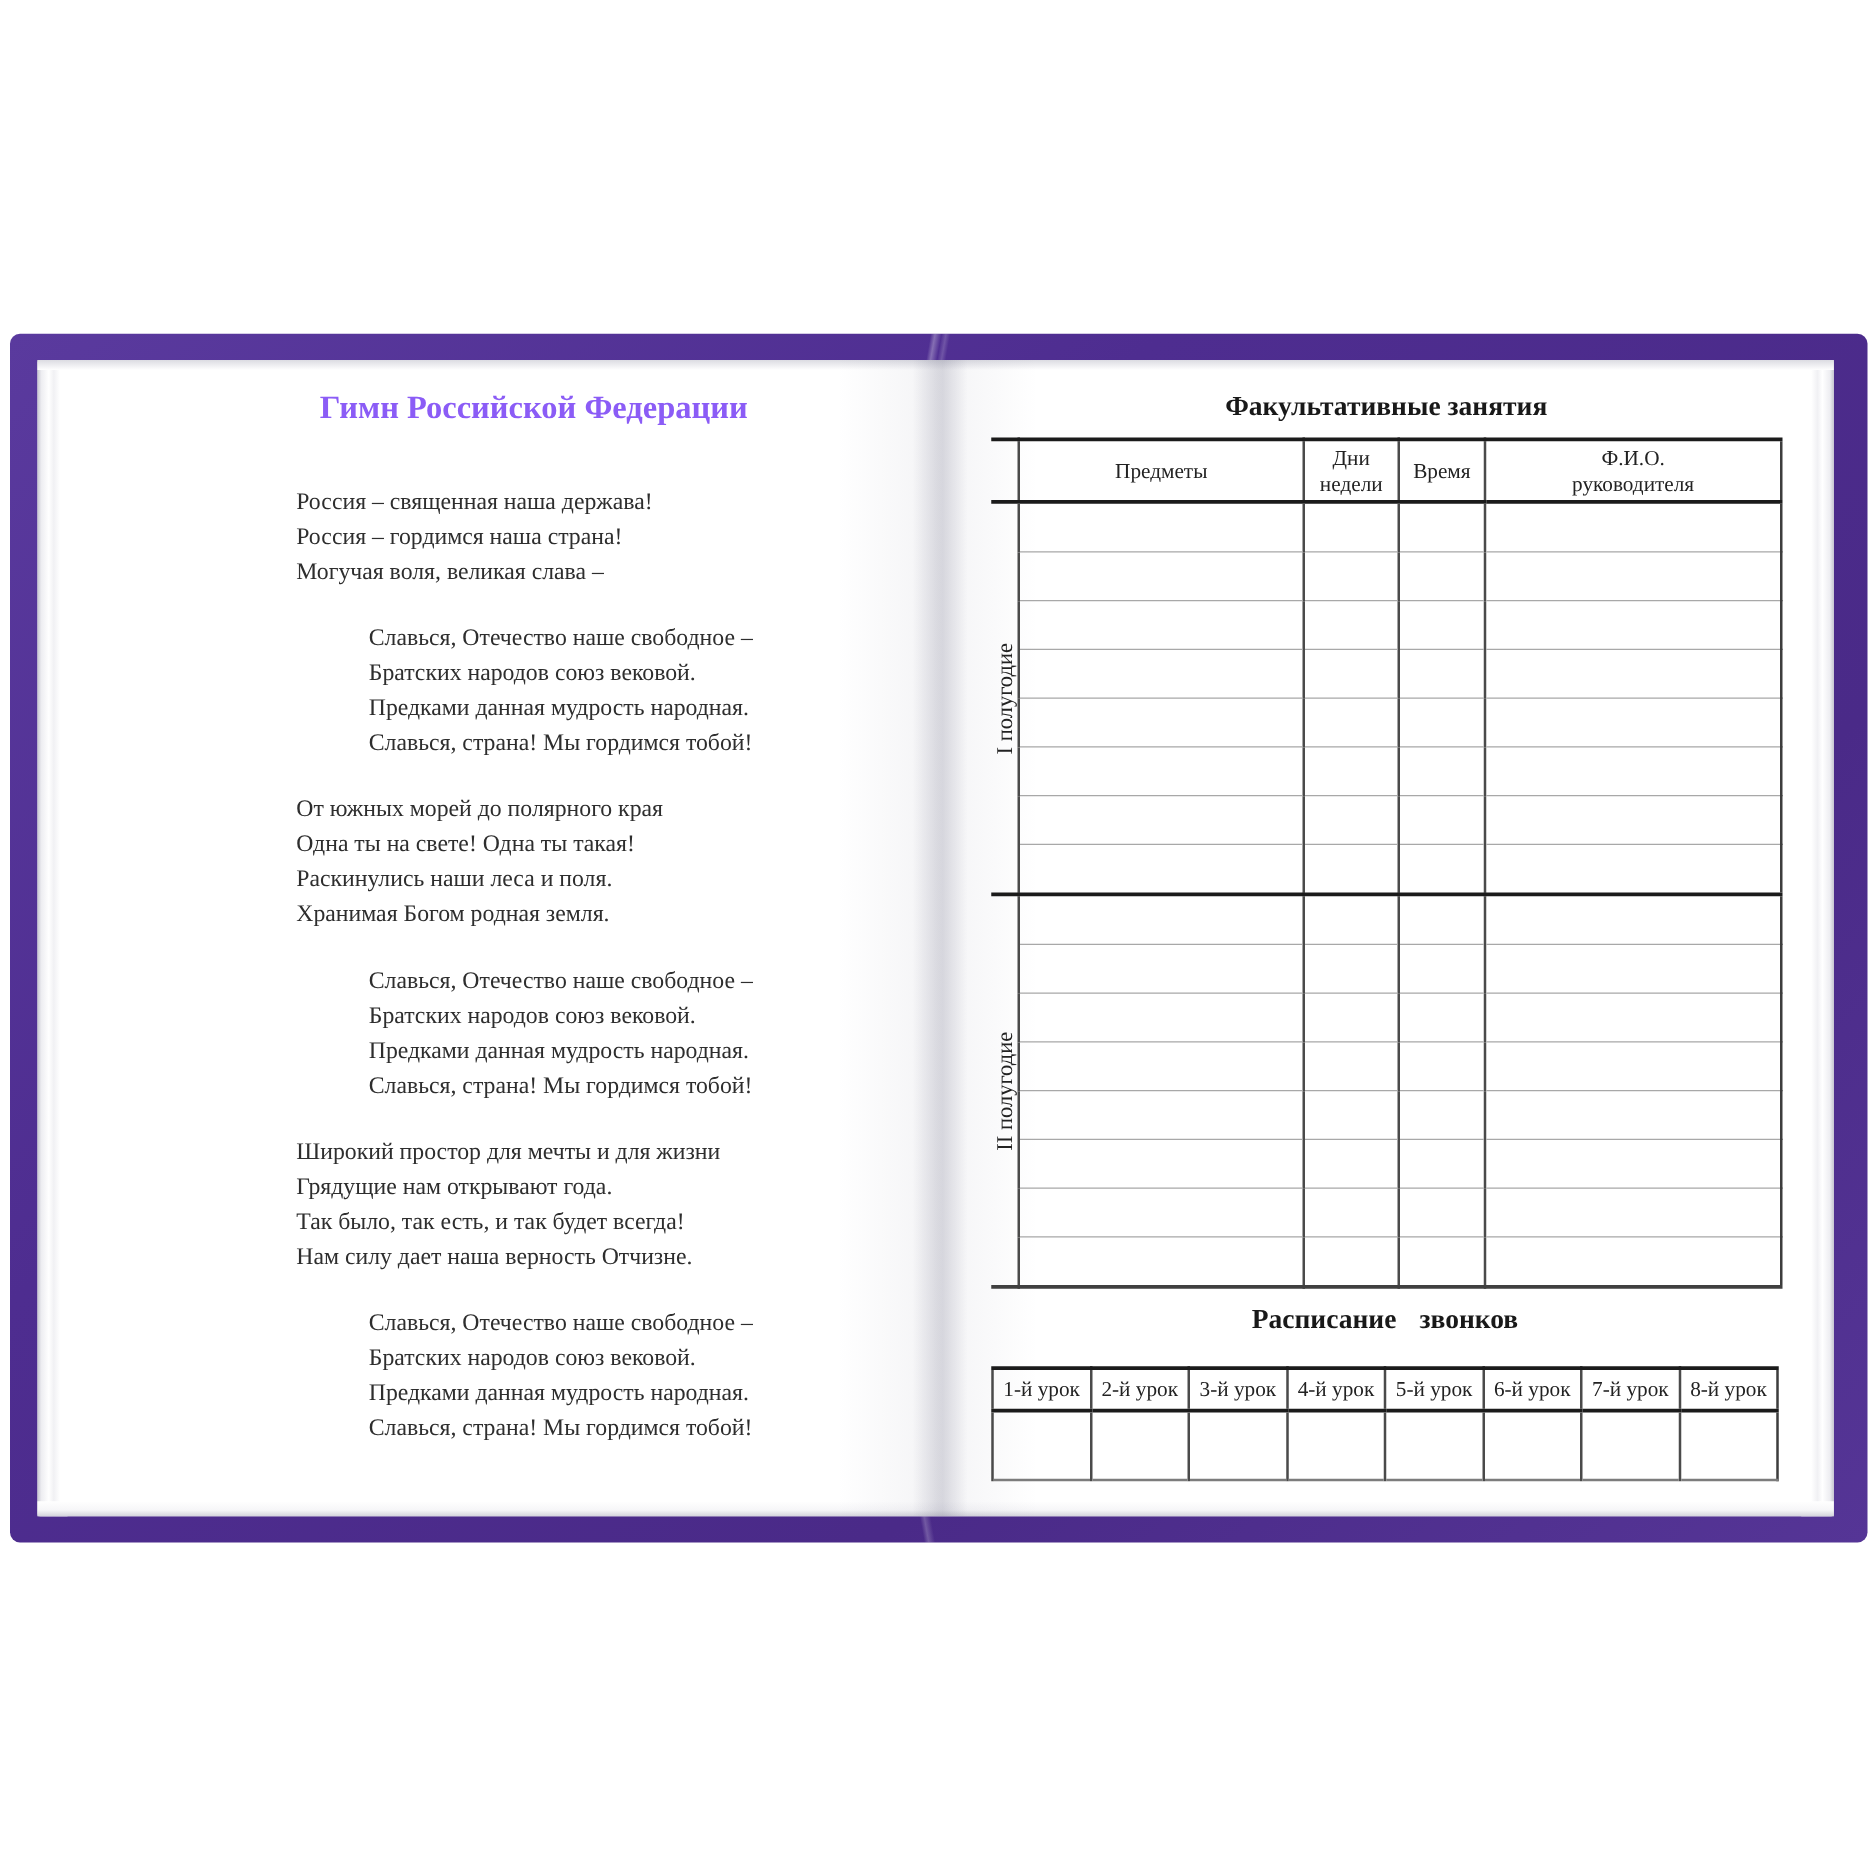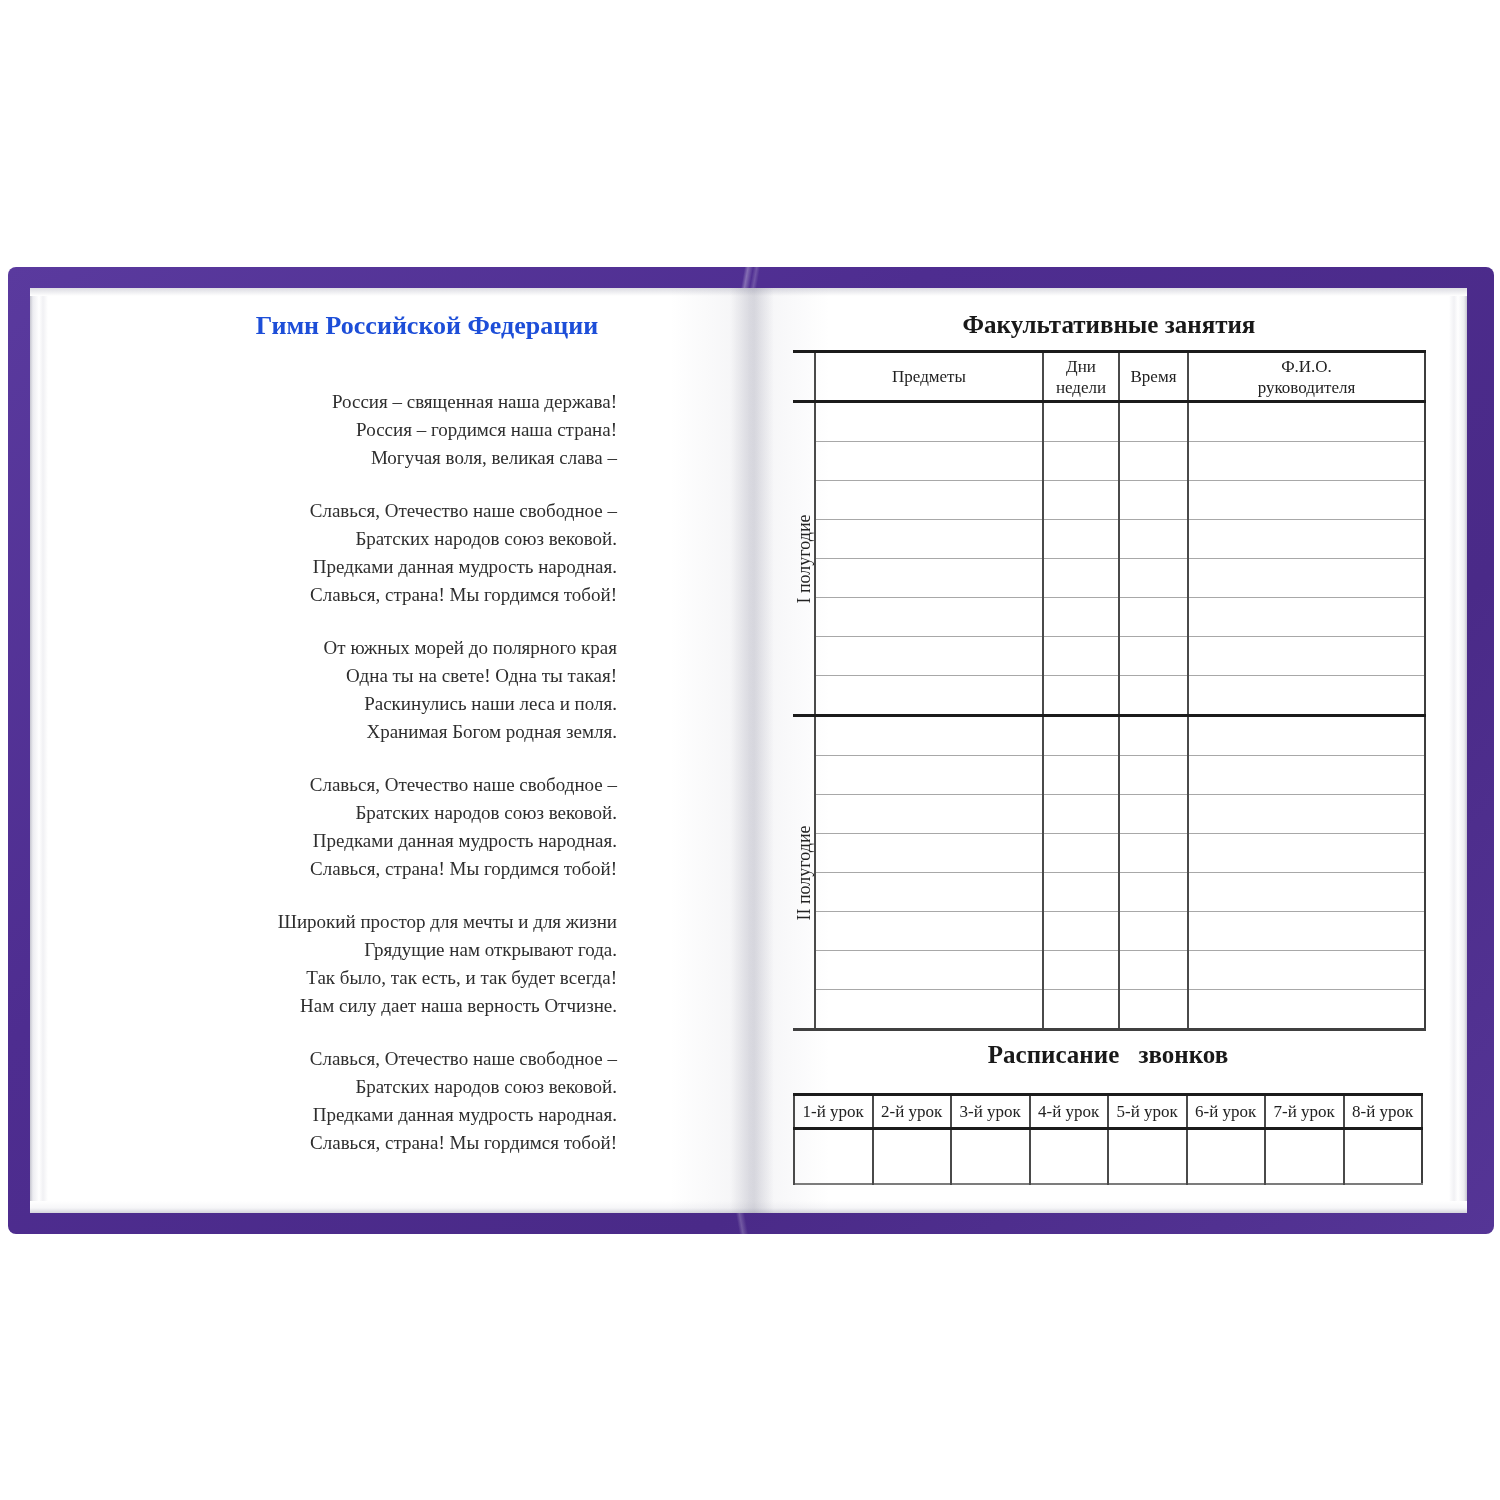--- a/index.html
+++ b/index.html
@@ -26,27 +26,27 @@
         background:linear-gradient(to bottom,#dcdce2 0,#ffffff 100%);}
   .edge-bottom{left:0;right:0;bottom:0;height:12px;
         background:linear-gradient(to top,#d4d4dc 0,#f6f6f8 5px,#ffffff 100%);}
   .gutter-soft{left:640px;top:0;bottom:0;width:160px;
         background:linear-gradient(to right,transparent,rgba(90,90,120,.07) 50%,transparent);}
   .gutter-core{left:700px;top:0;bottom:0;width:44px;
         background:linear-gradient(to right,transparent,rgba(80,80,110,.16) 45%,rgba(80,80,110,.18) 55%,transparent);}
 
   
   .anthem{position:absolute;left:237px;top:308px;width:380px;font-size:19px;line-height:28px;color:#2e2e2e;}
-  .anthem-title{font-size:26px;line-height:36px;font-weight:bold;text-align:center;color:#1d4ed8;margin:0 0 44px 0;}
-  .stanza{margin:0 0 25px 0;text-align:right;}
+  .anthem-title{font-size:26px;line-height:36px;font-weight:bold;text-align:center;color:#8b5cf6;margin:0 0 44px 0;}
+  .stanza{margin:0 0 25px 0;}
   .stanza.refrain{margin-left:58px;}
 
   
   .electives{position:absolute;left:793px;top:308px;width:632px;}
-  .section-title{font-size:25px;line-height:34px;font-weight:bold;text-align:center;color:#191919;margin:0;}
+  .section-title{font-size:22px;line-height:34px;font-weight:bold;text-align:center;color:#191919;margin:0;}
   .bells-title{word-spacing:13px;}
   table{border-collapse:collapse;table-layout:fixed;}
   .elective-table{width:632px;margin-top:8px;
         border-top:3px solid #1b1b1b;border-bottom:3px solid #404040;border-right:2px solid #3d3d3d;}
   .elective-table th{height:47px;font-weight:normal;font-size:17px;line-height:21px;text-align:center;
         vertical-align:middle;color:#222;border-bottom:3px solid #1b1b1b;border-left:2px solid #4a4a4a;padding:0;}
   .elective-table th.vhead{border-left:none;}
   .elective-table td{height:38px;border-left:2px solid #4a4a4a;border-bottom:1px solid #a8a8a8;padding:0;}
   .elective-table tbody.half2{border-top:3px solid #1b1b1b;}
   .elective-table td.vlabel{border-left:none;border-bottom:none;position:relative;width:22px;}

